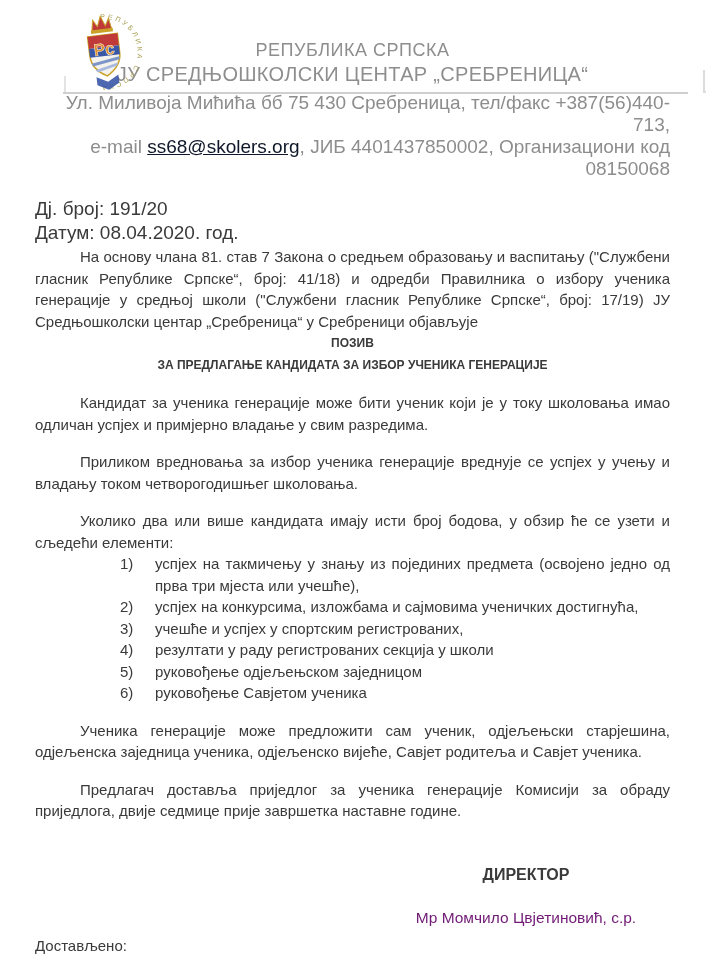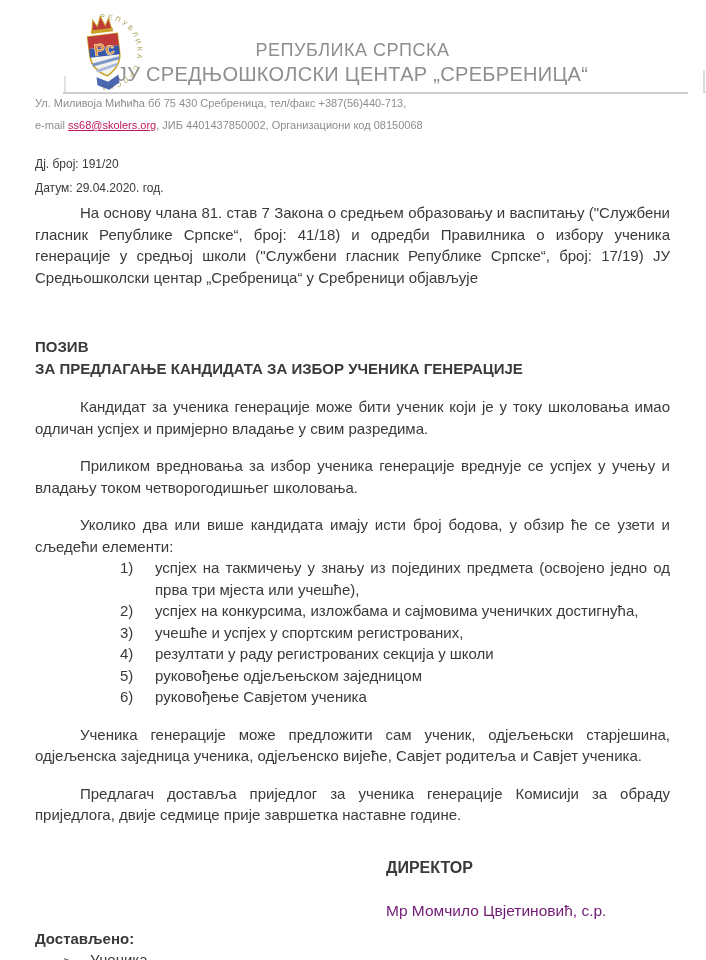--- a/index.html
+++ b/index.html
@@ -14,48 +14,48 @@
   
   .letterhead { position:relative; padding-top:38px; }
   .logo-wrap { position:absolute; left:30px; top:6px; width:80px; height:100px; transform:rotate(-7deg); }
   .lh-title { text-align:center; color:#8e8e8e; }
   .lh-line1 { font-size:18px; line-height:24px; letter-spacing:.5px; }
   .lh-line2 { font-size:20px; line-height:24px; letter-spacing:.3px; }
   .lh-rule  { position:absolute; left:28px; top:92px; width:625px; height:0; border-top:2px solid #cfcfcf; }
   .corner-right-v { position:absolute; left:668px; top:70px; width:0; height:23px; border-left:2px solid #dcdcdc; }
   .corner-right-h { position:absolute; left:668px; top:91px; width:30px; height:0; border-top:2px solid #dcdcdc; }
   .corner-left-v  { position:absolute; left:29px; top:76px; width:0; height:16px; border-left:2px solid #e3e3e3; }
-  .lh-addr { margin-top:6px; text-align:left; color:#8d8d8d; font-size:11px; line-height:22px; }
-  .email-link { color:#be185d; text-decoration:underline; cursor:pointer; }
+  .lh-addr { margin-top:6px; text-align:right; color:#8d8d8d; font-size:19px; line-height:22px; }
+  .email-link { color:#0f172a; text-decoration:underline; cursor:pointer; }
 
   
-  .meta { margin-top:17px; font-size:12px; line-height:23.5px; }
+  .meta { margin-top:17px; font-size:19px; line-height:23.5px; }
 
   
   .para { font-size:15px; line-height:21.5px; text-align:justify;margin-top:16px; }
   .indent { text-indent:45px; }
   .intro { margin-top:2px; }
 
-  .doc-title { margin-top:48px; font-weight:bold; font-size:15px; line-height:22px; }
+  .doc-title { text-align:center; font-weight:bold; font-size:12px; line-height:22px; }
 
   .p1 { margin-top:16px; }
 
   .num-list { margin-top:0; padding-left:85px; }
   .num-item { display:flex; font-size:15px; line-height:21.5px; text-align:justify; }
   .num-item .num { flex:0 0 25px; }
   .num-item .txt { flex:1 1 auto;margin-left:10px; }
 
   
-  .sig-block { margin-top:33px; margin-left:351px; width:280px; }
+  .sig-block { margin-top:44px; margin-left:351px; width:280px; text-align:center; }
   .sig-role { font-weight:bold; font-size:16px; line-height:17px; }
   .sig-name { margin-top:27px; font-size:15.5px; line-height:16px; color:#701a75; }
 
   
   .dist { margin-top:9px; font-size:15px; line-height:21px; }
-  .dist-label { font-weight:bold; }
+  .dist-label { font-weight:normal; }
   .dist-item { padding-left:27px; }
   .dist-item .arrow { display:inline-block; width:28px; font-size:13px; color:#2b2b2b; }
 </style>
 </head>
 <body>
 
 <div class="page">
 
   <div class="letterhead">
 
@@ -99,21 +99,21 @@
     <div class="corner-right-h"></div>
 
     <div class="lh-addr">
       <div>Ул. Миливоја Мићића бб 75 430 Сребреница, тел/факс +387(56)440-713,</div>
       <div><span>e-mail </span><a class="email-link">ss68@skolers.org</a><span>,  ЈИБ 4401437850002, Организациони код 08150068</span></div>
     </div>
   </div>
 
   <div class="meta">
     <div>Дј. број: 191/20</div>
-    <div>Датум: 29.04.2020. год.</div>
+    <div>Датум: 08.04.2020. год.</div>
   </div>
 
   <p class="para indent intro">На основу члана 81. став 7 Закона о средњем образовању и васпитању ("Службени гласник Републике Српске“, број: 41/18) и одредби Правилника о избору ученика генерације у средњој школи ("Службени гласник Републике Српске“, број: 17/19) ЈУ Средњошколски центар „Сребреница“ у Сребреници објављује</p>
 
   <div class="doc-title">
     <div>ПОЗИВ</div>
     <div>ЗА ПРЕДЛАГАЊЕ КАНДИДАТА ЗА ИЗБОР УЧЕНИКА ГЕНЕРАЦИЈЕ</div>
   </div>
 
   <p class="para indent p1">Кандидат за ученика генерације може бити ученик који је у току школовања имао одличан успјех и примјерно владање у свим разредима.</p>

